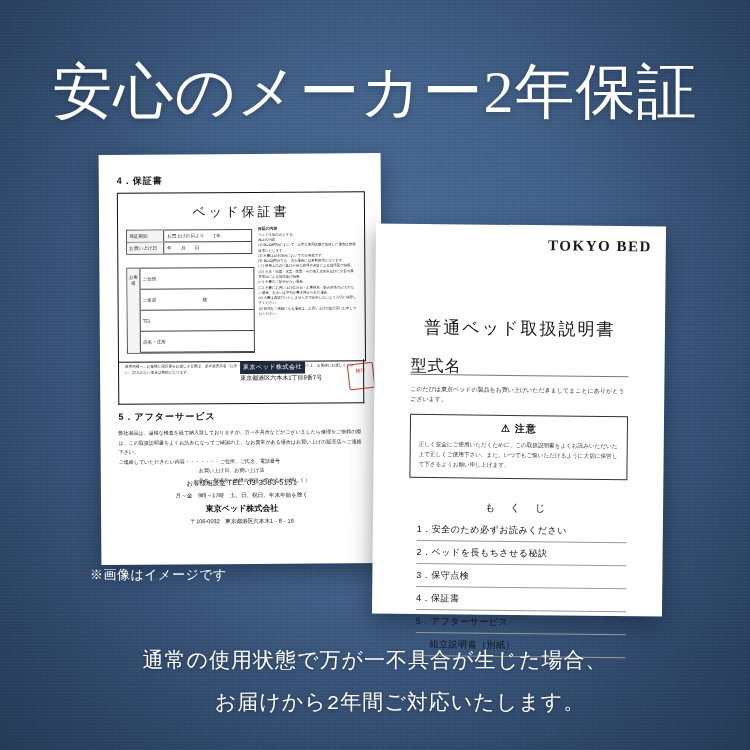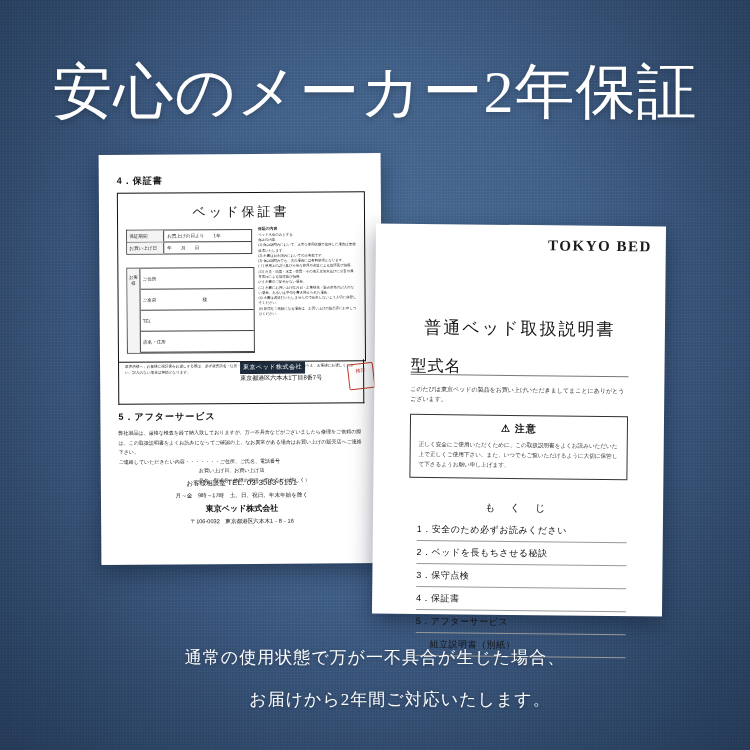--- a/index.html
+++ b/index.html
@@ -50,22 +50,22 @@
     white-space: nowrap;
     text-shadow: 0 2px 6px rgba(0,0,0,0.25);
   }
 
   .footer-text {
     position: absolute;
     left: 0;
     width: 750px;
     text-align: center;
     color: #ffffff;
-    font-family: Liberation Serif, serif;
-    font-size: 17px;
+    font-family: Liberation Mono, monospace;
+    font-size: 21px;
     letter-spacing: 1px;
     text-shadow: 0 1px 4px rgba(0,0,0,0.3);
   }
   .footer-line1 { top: 646px; }
   .footer-line2 { top: 688px; padding-left: 25px; }
 
   .note {
     position: absolute;
     left: 90px;
     top: 566px;
@@ -452,16 +452,17 @@
     <ul class="toc">
       <li>1．安全のため必ずお読みください</li>
       <li>2．ベッドを長もちさせる秘訣</li>
       <li>3．保守点検</li>
       <li>4．保証書</li>
       <li>5．アフターサービス</li>
       <li class="sub">組立説明書（別紙）</li>
     </ul>
   </div>
 
+  <div class="note">※画像はイメージです</div>
 
   <div class="footer-text footer-line1">通常の使用状態で万が一不具合が生じた場合、</div>
   <div class="footer-text footer-line2">お届けから2年間ご対応いたします。</div>
 </div>
 
 </body></html>

